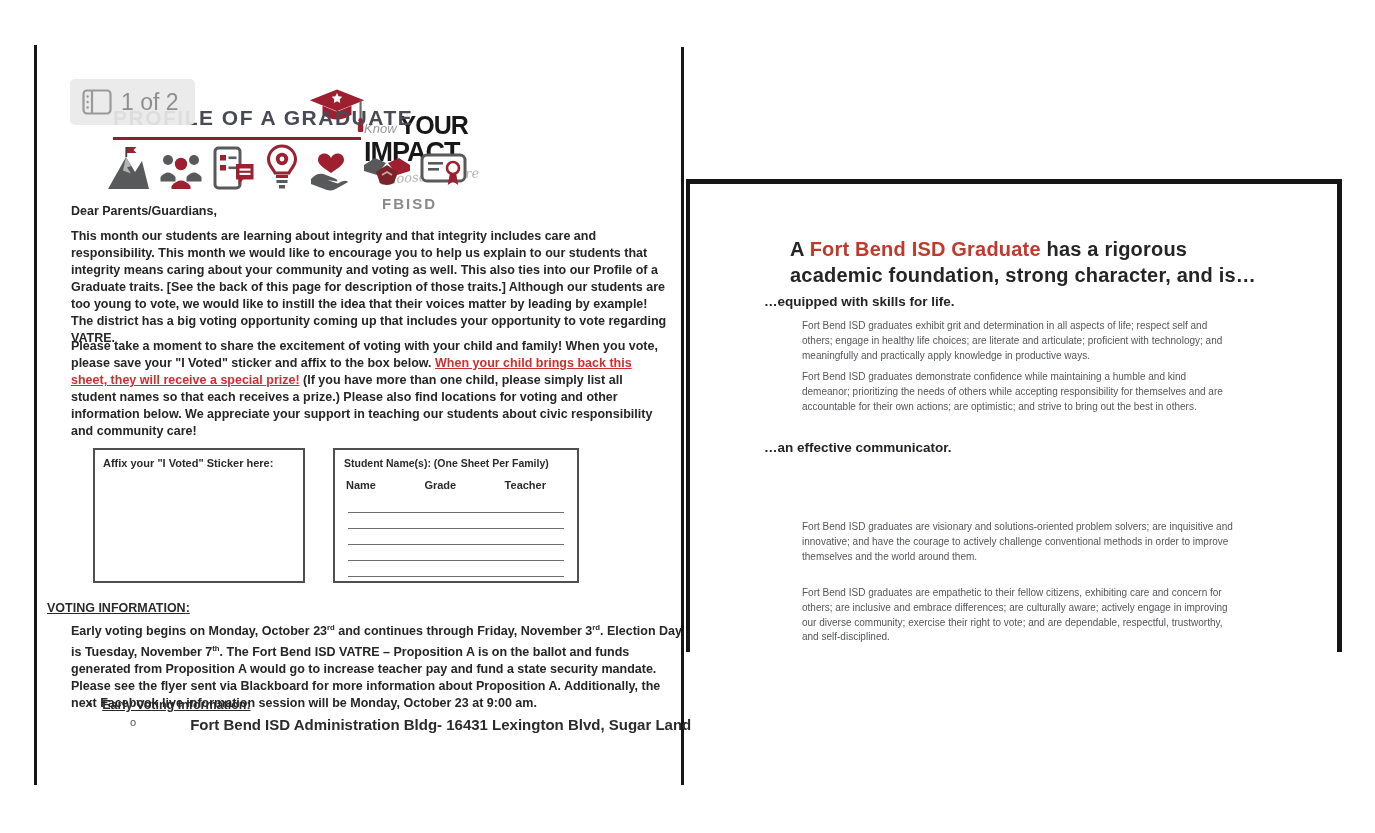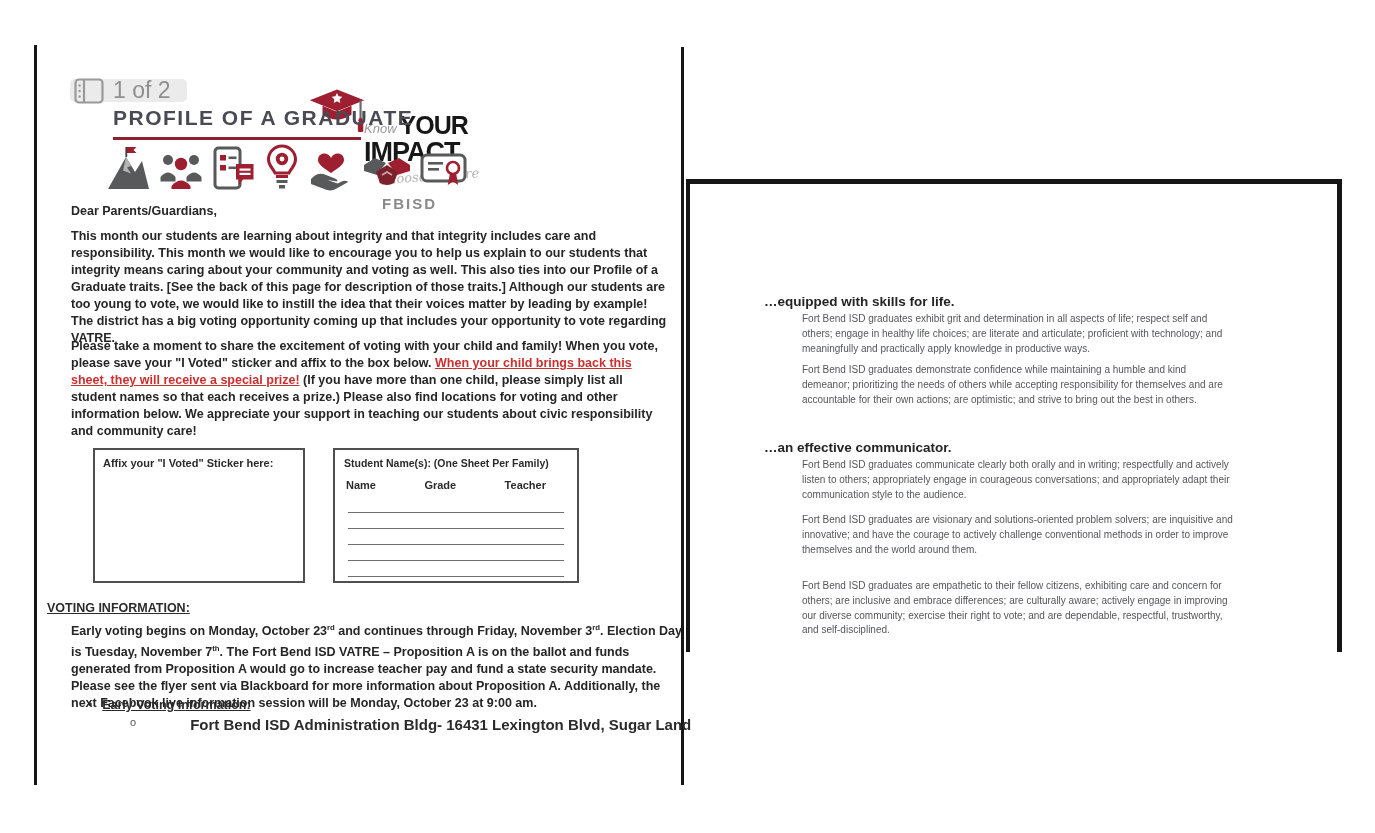--- a/index.html
+++ b/index.html
@@ -5,22 +5,22 @@
   html,body{margin:0;padding:0;background:#fff;}
   .canvas{position:relative;width:1375px;height:833px;background:#fff;overflow:hidden;
           font-family:"Liberation Sans",sans-serif;color:#2b2b2b;}
 
   
   .rule{position:absolute;background:#161616;}
   .rule-left{left:34px;top:45px;width:3px;height:740px;}
   .rule-mid{left:681px;top:47px;width:3px;height:738px;}
 
   
-  .page-indicator{position:absolute;left:70px;top:79px;height:23px;display:flex;align-items:center;
-    gap:9px;padding:0 16px 0 4px;background:rgba(233,233,233,.92);border-radius:5px;
+  .page-indicator{position:absolute;left:70px;top:79px;height:46px;display:flex;align-items:center;
+    gap:9px;padding:0 16px 0 12px;background:rgba(233,233,233,.92);border-radius:5px;
     color:#8f8f8f;font-size:23px;z-index:5;}
   .page-indicator svg{display:block;}
 
   
   .p1-title{position:absolute;left:113px;top:106px;font-size:21px;font-weight:800;
     letter-spacing:1.5px;color:#4a4a54;z-index:1;}
   .p1-underline{position:absolute;left:113px;top:137px;width:248px;height:3px;background:#8e1f2f;}
   .cap{position:absolute;left:308px;top:84px;}
   .kyi{position:absolute;left:364px;top:84px;width:140px;line-height:1;margin-top:29px;}
   .kyi .row1{display:flex;align-items:flex-end;gap:3px;}
@@ -65,21 +65,21 @@
 
   
   .p2{position:absolute;left:686px;top:179px;width:656px;height:473px;background:#fff;
     border-top:5px solid #161616;border-left:4px solid #161616;border-right:5px solid #161616;
     box-sizing:border-box;}
   .p2-heading{position:absolute;left:100px;top:52px;width:480px;font-size:20px;font-weight:800;
     line-height:1.32;color:#252525;letter-spacing:.2px;}
   .p2-heading .red{color:#c0392b;}
   .trait{position:absolute;left:74px;width:500px;}
   .trait .t-title{font-size:13.5px;font-weight:800;color:#242424;}
-  .trait .t-body{margin:3px 0 0 38px;width:432px;font-size:10px;line-height:1.48;
+  .trait .t-body{margin:10px 0 0 38px;width:432px;font-size:10px;line-height:1.48;
     color:#55565a;font-weight:500;}
   .trait1{top:110px;} .trait2{top:176px;} .trait3{top:256px;} .trait4{top:326px;} .trait5{top:392px;}
 </style>
 </head>
 <body>
 
 <div class="canvas">
 
   <div class="rule rule-left"></div>
   <div class="rule rule-mid"></div>
@@ -228,33 +228,33 @@
       <span class="txt">Early Voting Information:</span>
     </div>
     <div class="v-sub">
       <span class="marker">o</span>
       <span class="txt">Fort Bend ISD Administration Bldg- 16431 Lexington Blvd, Sugar Land</span>
     </div>
   </div>
 
   <div class="p2">
 
+    <div class="p2-heading"><span>A </span><span class="red">Fort Bend ISD Graduate</span><span> has a rigorous academic foundation, strong character, and is…</span></div>
 
     <div class="trait trait1">
       <div class="t-title">…equipped with skills for life.</div>
       <div class="t-body">Fort Bend ISD graduates exhibit grit and determination in all aspects of life; respect self and others; engage in healthy life choices; are literate and articulate; proficient with technology; and meaningfully and practically apply knowledge in productive ways.</div>
     </div>
 
     <div class="trait trait2">
       <div class="t-body">Fort Bend ISD graduates demonstrate confidence while maintaining a humble and kind demeanor; prioritizing the needs of others while accepting responsibility for themselves and are accountable for their own actions; are optimistic; and strive to bring out the best in others.</div>
     </div>
 
     <div class="trait trait3">
       <div class="t-title">…an effective communicator.</div>
-      <div class="t-body">Fort Bend ISD graduates communicate clearly both orally and in writing; respectfully and actively listen to others; appropriately engage in courageous conversations; and appropriately adapt their communication style to the audience.</div>
     </div>
 
     <div class="trait trait4">
       <div class="t-body">Fort Bend ISD graduates are visionary and solutions-oriented problem solvers; are inquisitive and innovative; and have the courage to actively challenge conventional methods in order to improve themselves and the world around them.</div>
     </div>
 
     <div class="trait trait5">
       <div class="t-body">Fort Bend ISD graduates are empathetic to their fellow citizens, exhibiting care and concern for others; are inclusive and embrace differences; are culturally aware; actively engage in improving our diverse community; exercise their right to vote; and are dependable, respectful, trustworthy, and self-disciplined.</div>
     </div>
 

